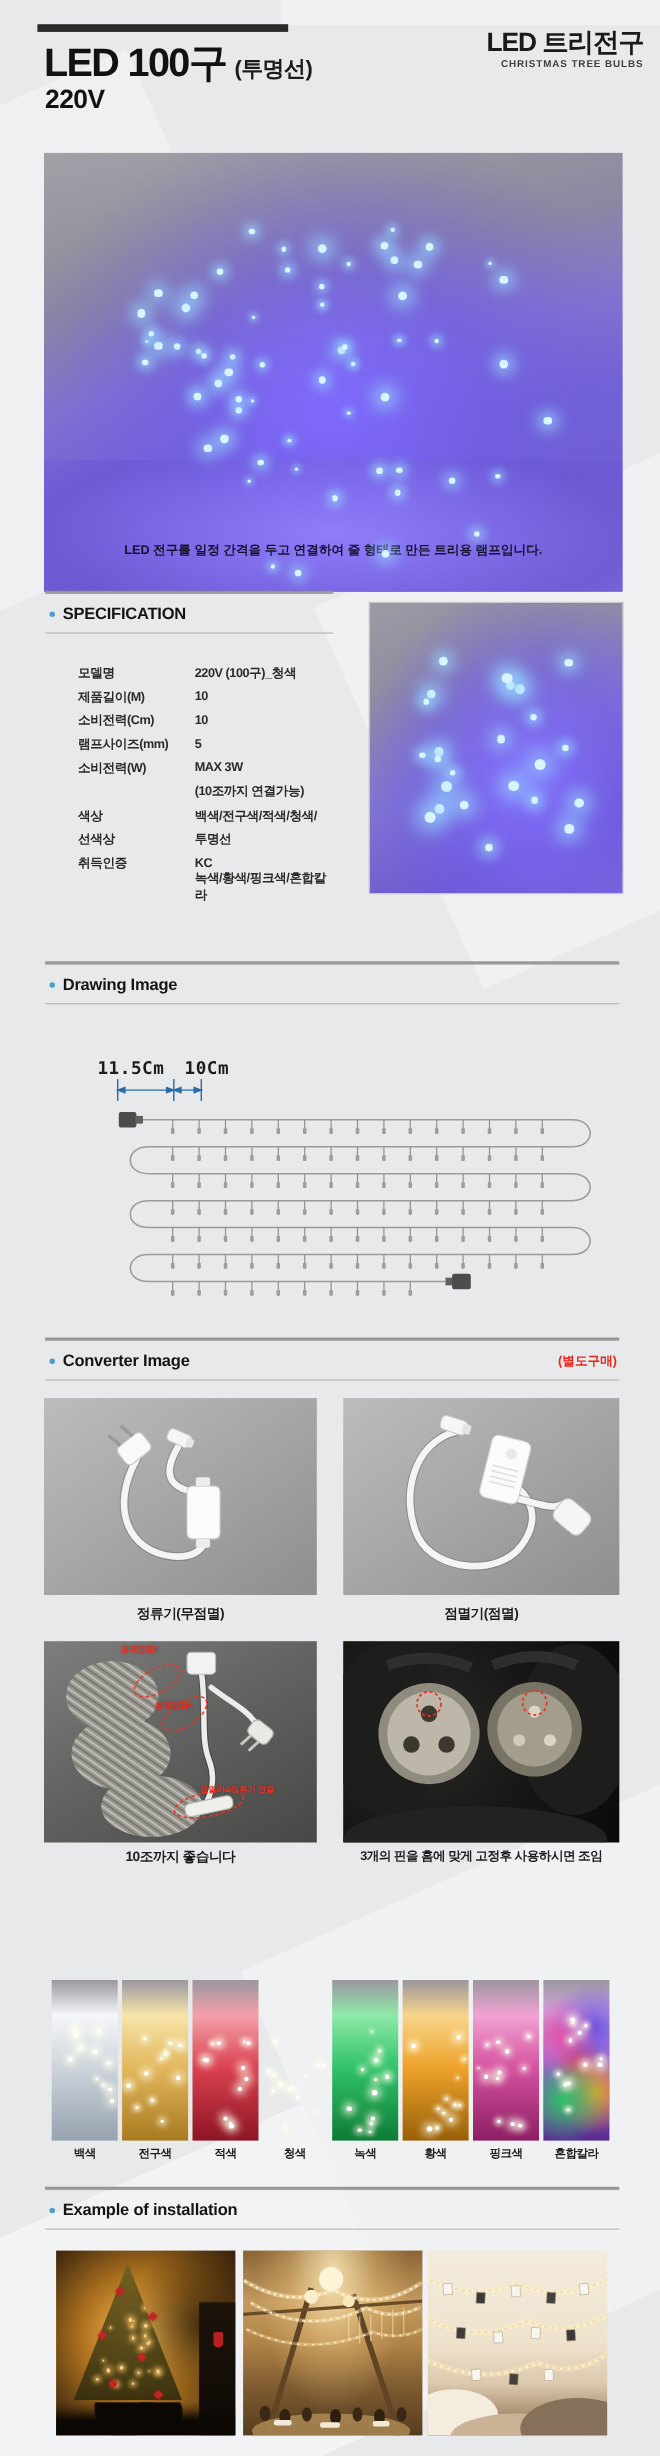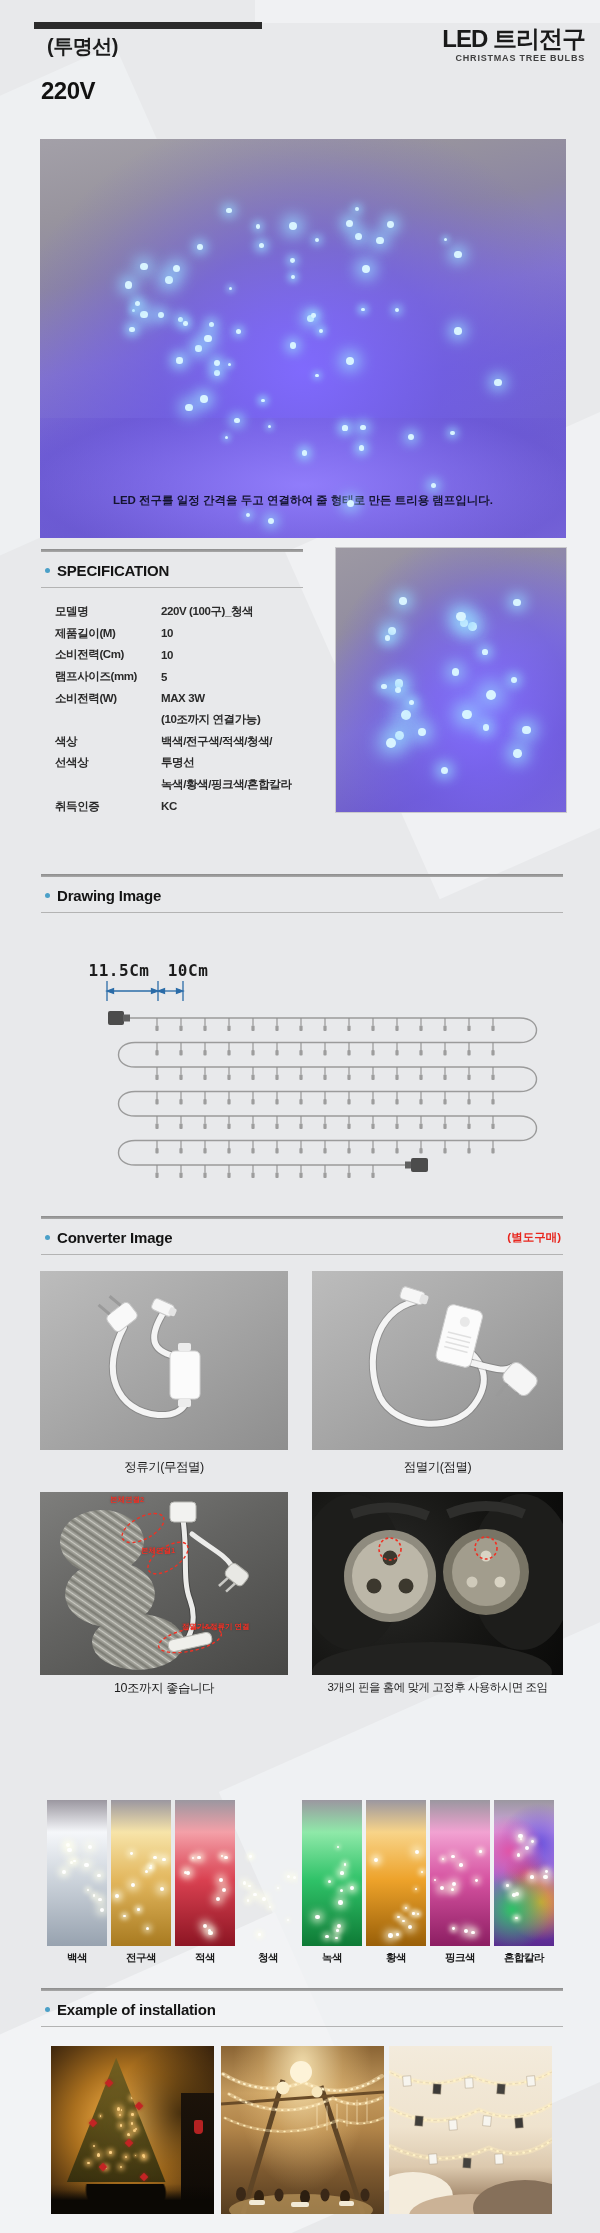--- a/index.html
+++ b/index.html
@@ -41,42 +41,42 @@
   .sec{position:absolute;z-index:1;}
   .rule-thick{height:3px;background:linear-gradient(180deg,#8c8c8c,#a8a8a8);}
   .sec-title{display:flex;align-items:center;gap:7px;padding:10px 2px 8px 4px;}
   .bullet{width:5px;height:5px;border-radius:50%;background:#4ba0c8;flex:0 0 auto;}
   .sec-title h2{font-size:15px;font-weight:700;color:#141414;margin:0;letter-spacing:-0.2px;}
   .rule-thin{height:1px;background:#b3b3b3;}
   .note-red{margin-left:auto;font-size:11.5px;font-weight:700;color:#e8251d;}
 
   
   .spec-rows{left:55px;top:601px;width:250px;}
-  .spec-row{display:flex;height:21.6px;align-items:center;}
+  .spec-row{display:flex;height:21.6px;align-items:center;margin-left:16px;}
   .spec-label{width:106px;font-size:11.5px;font-weight:700;color:#2a2a2a;letter-spacing:-0.4px;}
   .spec-value{flex:1;font-size:11.5px;font-weight:600;color:#2a2a2a;letter-spacing:-0.4px;}
   .spec-photo{left:335px;top:547px;width:232px;height:266px;border:1px solid #c9c9cc;overflow:hidden;
     background:
       radial-gradient(ellipse at 62% 62%, rgba(130,108,255,0.95) 0%, rgba(114,94,232,0.6) 45%, transparent 78%),
       linear-gradient(155deg,#9d99a3 0%,#928da0 24%,#8176cf 52%,#6c5acd 78%,#7867d6 100%);}
 
   
   .drawing-svg{left:75px;top:953px;width:475px;height:232px;}
 
   
   .conv{overflow:hidden;}
   .conv1,.conv2{background:linear-gradient(145deg,#bcbcbc 0%,#a8a8a8 45%,#8e8e8e 100%);}
   .conv3{background:linear-gradient(150deg,#7e7e7c 0%,#636361 45%,#474745 100%);}
   .conv4{background:radial-gradient(circle at 28% 45%,#2a2a28 0%,#151513 55%,#0a0a09 100%);}
   .conv svg{position:absolute;left:0;top:0;}
   .f1{left:40px;top:1271px;width:248px;height:179px;}
   .f2{left:312px;top:1271px;width:251px;height:179px;}
   .f3{left:40px;top:1492px;width:248px;height:183px;}
   .f4{left:312px;top:1492px;width:251px;height:183px;}
-  .conv-cap{position:absolute;text-align:center;font-weight:400;color:#1d1d1d;font-size:12.5px;letter-spacing:-0.5px;}
+  .conv-cap{position:absolute;text-align:center;font-weight:700;color:#1d1d1d;font-size:12.5px;letter-spacing:-0.5px;}
   .cap1{left:40px;top:1459px;width:248px;}
   .cap2{left:312px;top:1459px;width:251px;}
   .cap3{left:40px;top:1680px;width:248px;}
   .cap4{left:300px;top:1680px;width:275px;font-size:11.5px;}
   .annot{position:absolute;font-size:7.5px;font-weight:700;color:#f23126;text-shadow:0 0 2px rgba(0,0,0,.35);white-space:nowrap;}
 
   
   .swatch{position:absolute;top:1800px;width:60px;height:146px;overflow:hidden;}
   .swatch-label{position:absolute;top:1951px;width:90px;text-align:center;font-size:10.5px;font-weight:700;color:#1d1d1d;letter-spacing:-0.5px;}
 
@@ -112,20 +112,21 @@
 <div class="page">
 
   <div class="band band-top"></div>
   <div class="band band1"></div>
   <div class="band band2"></div>
   <div class="band band3"></div>
   <div class="band band4"></div>
 
   <div class="abs black-bar"></div>
   <div class="abs title-row">
+    <span class="t-main">LED 100구</span>
     <span class="t-paren">(투명선)</span>
   </div>
   <div class="abs t-volt">220V</div>
   <div class="abs logo">
     <div class="logo-main">LED 트리전구</div>
     <div class="logo-sub">CHRISTMAS TREE BULBS</div>
   </div>
 
   <div class="abs hero" id="hero">
     <div class="hero-floor"></div>
@@ -187,21 +188,21 @@
       <span class="dot" style="left: 65.9%; top: 20.5%; width: 6.9px; height: 6.9px; background: rgb(216, 244, 255); box-shadow: rgba(150, 215, 255, 0.9) 0px 0px 13px 5px;"></span>
       <span class="dot" style="left: 30.5%; top: 64.2%; width: 7.6px; height: 7.6px; background: rgb(216, 244, 255); box-shadow: rgba(150, 215, 255, 0.9) 0px 0px 14px 5px;"></span>
       <span class="dot" style="left: 49.8%; top: 78%; width: 5.4px; height: 5.4px; background: rgb(216, 244, 255); box-shadow: rgba(150, 215, 255, 0.9) 0px 0px 10px 4px;"></span>
       <span class="dot" style="left: 61.2%; top: 31.7%; width: 7.9px; height: 7.9px; background: rgb(216, 244, 255); box-shadow: rgba(150, 215, 255, 0.9) 0px 0px 15px 6px;"></span>
       <span class="dot" style="left: 27.2%; top: 45.6%; width: 4.7px; height: 4.7px; background: rgb(216, 244, 255); box-shadow: rgba(150, 215, 255, 0.9) 0px 0px 9px 3px;"></span>
       <span class="dot" style="left: 31.2%; top: 49.1%; width: 7.4px; height: 7.4px; background: rgb(216, 244, 255); box-shadow: rgba(150, 215, 255, 0.9) 0px 0px 14px 5px;"></span>
       <span class="dot" style="left: 16.1%; top: 35.7%; width: 7.2px; height: 7.2px; background: rgb(216, 244, 255); box-shadow: rgba(150, 215, 255, 0.9) 0px 0px 14px 5px;"></span>
       <span class="dot" style="left: 25.9%; top: 54.7%; width: 6.5px; height: 6.5px; background: rgb(216, 244, 255); box-shadow: rgba(150, 215, 255, 0.9) 0px 0px 12px 5px;"></span>
     </div>
 
-  <div class="sec" style="left:41px;top:549px;width:262px;">
+  <div class="sec" style="left:41px;top:537px;width:262px;">
     <div class="rule-thick"></div>
     <div class="sec-title">
       <span class="bullet"></span>
       <h2>SPECIFICATION</h2>
     </div>
     <div class="rule-thin"></div>
   </div>
   <div class="abs spec-rows" id="spec-rows">
       <div class="spec-row">
         <span class="spec-label">모델명</span>
@@ -229,26 +230,26 @@
       </div>
       <div class="spec-row">
         <span class="spec-label">색상</span>
         <span class="spec-value">백색/전구색/적색/청색/</span>
       </div>
       <div class="spec-row">
         <span class="spec-label">선색상</span>
         <span class="spec-value">투명선</span>
       </div>
       <div class="spec-row">
+        <span class="spec-label">취득인증</span>
+        <span class="spec-value">KC</span>
+      </div>
+      <div class="spec-row">
         <span class="spec-label"></span>
         <span class="spec-value">녹색/황색/핑크색/혼합칼라</span>
-      </div>
-      <div class="spec-row">
-        <span class="spec-label">취득인증</span>
-        <span class="spec-value">KC</span>
       </div>
     </div>
   <div class="abs spec-photo" id="spec-photo">
       <span class="dot" style="left: 25.5%; top: 49.7%; width: 8.6px; height: 8.6px; background: rgb(216, 244, 255); box-shadow: rgba(150, 215, 255, 0.9) 0px 0px 16px 6px;"></span>
       <span class="dot" style="left: 22.6%; top: 29.9%; width: 8.2px; height: 8.2px; background: rgb(216, 244, 255); box-shadow: rgba(150, 215, 255, 0.9) 0px 0px 16px 6px;"></span>
       <span class="dot" style="left: 81%; top: 67.3%; width: 8.6px; height: 8.6px; background: rgb(216, 244, 255); box-shadow: rgba(150, 215, 255, 0.9) 0px 0px 16px 6px;"></span>
       <span class="dot" style="left: 28.3%; top: 61.2%; width: 10.1px; height: 10.1px; background: rgb(216, 244, 255); box-shadow: rgba(150, 215, 255, 0.9) 0px 0px 19px 7px;"></span>
       <span class="dot" style="left: 25.5%; top: 69.4%; width: 9.1px; height: 9.1px; background: rgb(216, 244, 255); box-shadow: rgba(150, 215, 255, 0.9) 0px 0px 17px 6px;"></span>
       <span class="dot" style="left: 63.7%; top: 66.8%; width: 6.7px; height: 6.7px; background: rgb(216, 244, 255); box-shadow: rgba(150, 215, 255, 0.9) 0px 0px 13px 5px;"></span>
       <span class="dot" style="left: 35.5%; top: 68%; width: 8.5px; height: 8.5px; background: rgb(216, 244, 255); box-shadow: rgba(150, 215, 255, 0.9) 0px 0px 16px 6px;"></span>

